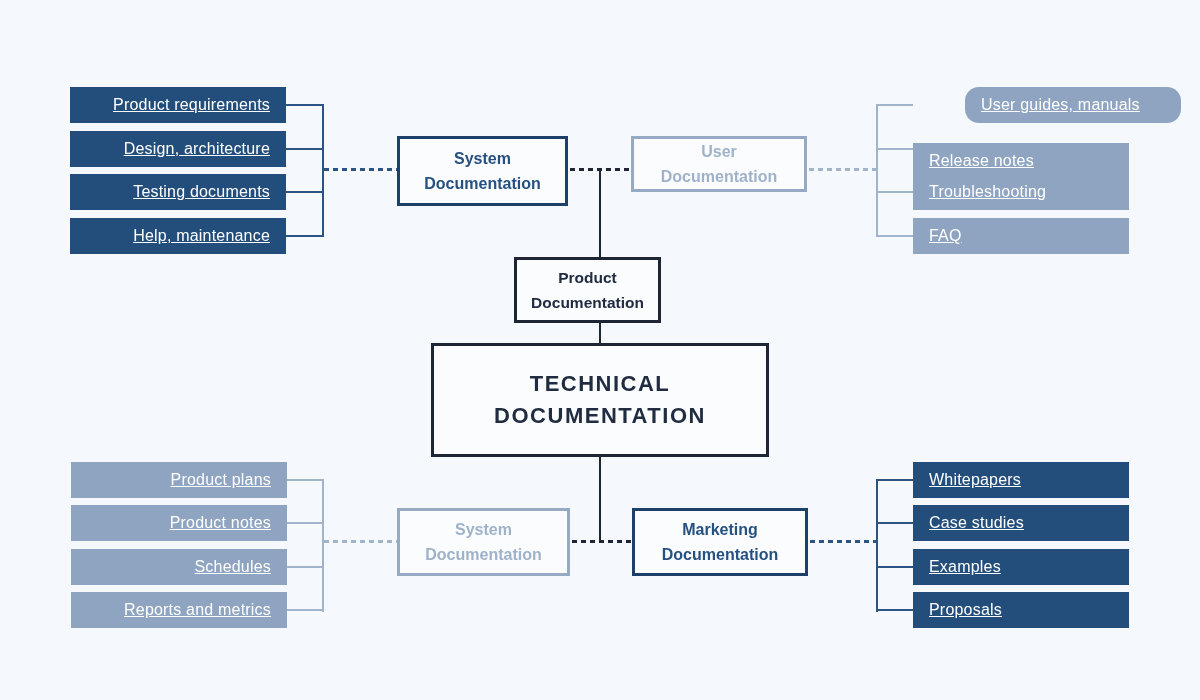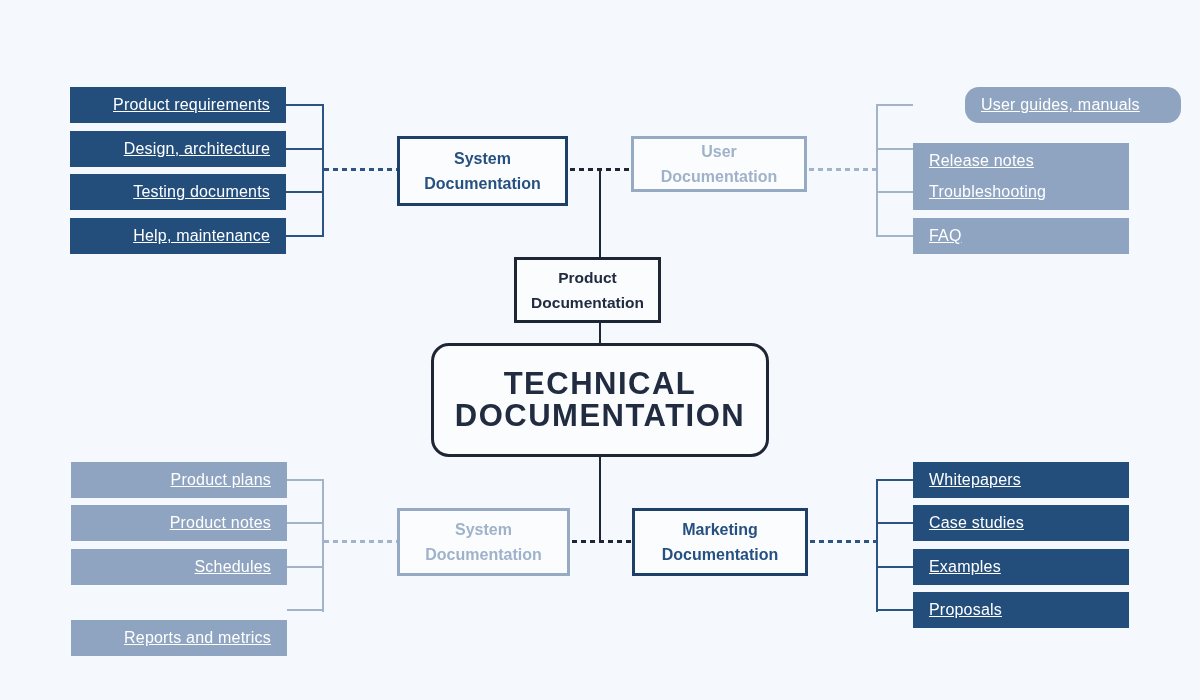--- a/index.html
+++ b/index.html
@@ -45,21 +45,21 @@
     text-align: center;
     font-weight: bold;
     background: #fafcfe;
     padding: 8px 8px;
   }
   .node.cat { font-size: 16px; line-height: 25px; }
   .node.cat.dark  { border: 3px solid #1c4068; color: #265080; }
   .node.cat.light { border: 3px solid #97aac4; color: #9fb2ca; }
   .node.center { border: 3px solid #1e2636; color: #222c41; }
   .node.product { font-size: 15.5px; line-height: 25px; }
-  .node.root { font-size: 31px; line-height: 32px; letter-spacing: 1.5px; border-radius: 18px; }
+  .node.root { font-size: 22px; line-height: 32px; letter-spacing: 1.5px; }
 
   
   .vline { position: absolute; width: 0; border-left: 2px solid #1e2636; }
   .bracket-v { position: absolute; width: 0; }
   .bracket-v.dark  { border-left: 2px solid #2b5384; }
   .bracket-v.light { border-left: 2px solid #a2b4ca; }
   .stub { position: absolute; height: 0; }
   .stub.dark  { border-top: 2px solid #2b5384; }
   .stub.light { border-top: 2px solid #a2b4ca; }
   .dash { position: absolute; height: 3px; }
@@ -92,21 +92,21 @@
   <div class="bracket-v light" style="left:876px; top:104px; height:133px;"></div>
   <div class="stub light" style="left:876px; top:104px; width:37px;"></div>
   <div class="stub light" style="left:876px; top:148px; width:37px;"></div>
   <div class="stub light" style="left:876px; top:191px; width:37px;"></div>
   <div class="stub light" style="left:876px; top:235px; width:37px;"></div>
   <div class="dash light" style="left:809px; top:168px; width:67px;"></div>
 
   <div class="item light align-right" style="left:71px; top:462px;">Product plans</div>
   <div class="item light align-right" style="left:71px; top:505px;">Product notes</div>
   <div class="item light align-right" style="left:71px; top:549px;">Schedules</div>
-  <div class="item light align-right" style="left:71px; top:592px;margin-top:28px;">Reports and metrics</div>
+  <div class="item light align-right" style="left:71px; top:592px;">Reports and metrics</div>
 
   <div class="bracket-v light" style="left:322px; top:479px; height:133px;"></div>
   <div class="stub light" style="left:287px; top:479px; width:35px;"></div>
   <div class="stub light" style="left:287px; top:522px; width:35px;"></div>
   <div class="stub light" style="left:287px; top:566px; width:35px;"></div>
   <div class="stub light" style="left:287px; top:609px; width:35px;"></div>
   <div class="dash light" style="left:324px; top:540px; width:73px;"></div>
 
   <div class="item dark align-left" style="left:913px; top:462px;">Whitepapers</div>
   <div class="item dark align-left" style="left:913px; top:505px;">Case studies</div>

